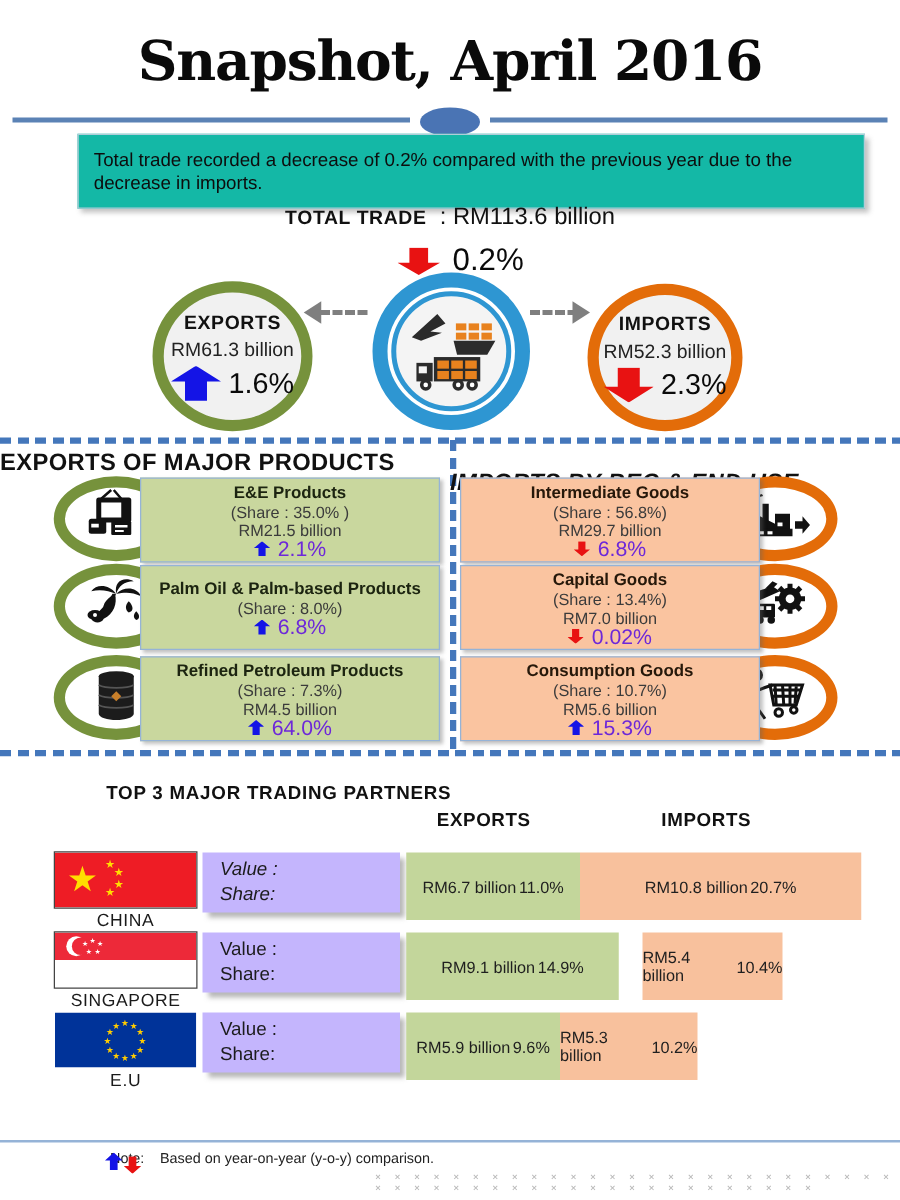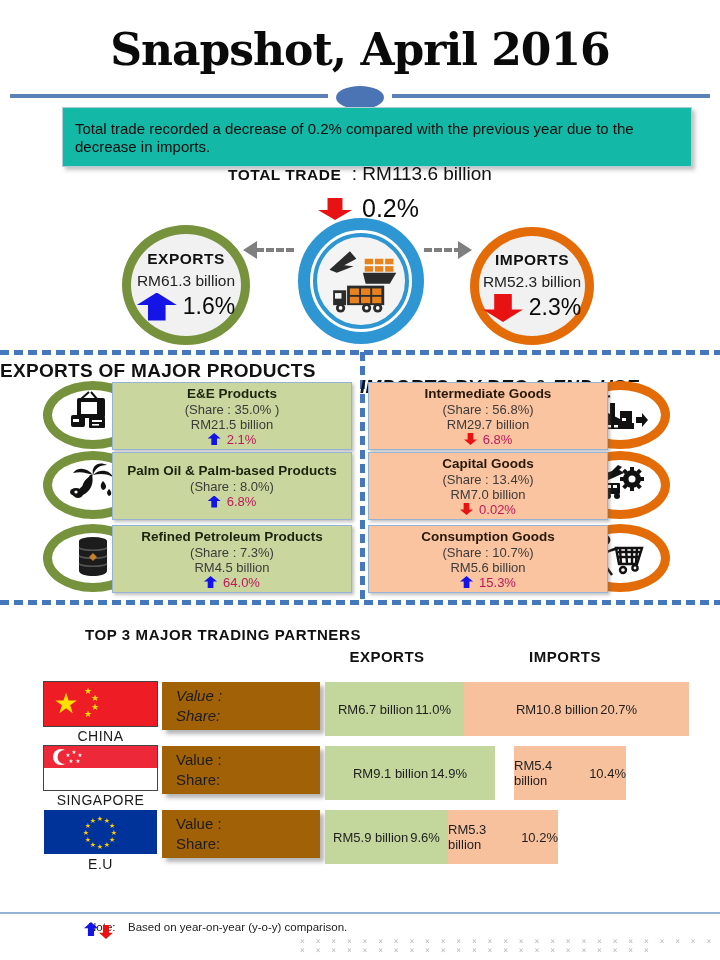--- a/index.html
+++ b/index.html
@@ -65,33 +65,33 @@
   .product-item.right .item-circle{left:570px;}
   .item-box{position:absolute;top:1px;width:218px;height:62px;border:1px solid #95b3d7;
     box-shadow:2px 2px 3px rgba(100,100,100,.4);padding:2px 10px;text-align:center;
     display:flex;flex-direction:column;justify-content:center;}
   .product-item.left .item-box{left:112px;background:#c9d79e;}
   .product-item.right .item-box{left:368px;background:#fac4a0;}
   .item-title{font-weight:bold;font-size:13.5px;color:#1c2410;line-height:16px;}
   .product-item.right .item-title{color:#26180a;}
   .item-share,.item-value{font-size:13px;color:#3b3b3b;line-height:15px;}
   .item-change{display:flex;align-items:center;justify-content:center;gap:6px;line-height:15px;}
-  .item-change-text{font-size:13px;color:#be185d;}
+  .item-change-text{font-size:17px;color:#6d28d9;}
 
   
   .partners-heading{position:absolute;left:85px;top:626px;font-weight:bold;font-size:15px;letter-spacing:.6px;}
   .col-header{position:absolute;top:648px;width:130px;text-align:center;font-weight:bold;font-size:15px;letter-spacing:.5px;}
   #col-exports{left:322px;}
   #col-imports{left:500px;}
   .partner-row{position:absolute;left:0;width:720px;height:62px;}
   .flag{position:absolute;left:44px;top:0;width:113px;height:44px;}
   .flag svg{display:block;}
   .flag.bordered{outline:1px solid #444;}
   .partner-name{position:absolute;left:44px;top:46px;width:113px;text-align:center;font-size:14px;letter-spacing:.5px;color:#1a1a1a;}
-  .value-share-box{position:absolute;left:162px;top:0;width:158px;height:48px;background:#a16207;
+  .value-share-box{position:absolute;left:162px;top:0;width:158px;height:48px;background:#c4b5fd;
     box-shadow:4px 4px 4px rgba(110,110,110,.5);padding:4px 0 0 14px;box-sizing:border-box;}
   .vs-line{font-size:15px;line-height:20px;color:#1c1c1c;}
   .partner-row.first .vs-line{font-style:italic;}
   .bar{position:absolute;top:0;height:54px;display:flex;flex-direction:row;align-items:center;justify-content:center;gap:2px;}
   .bar.export-bar{left:325px;background:#c3d69b;}
   .bar.import-bar{background:#f8c19d;}
   .bar-value,.bar-share{font-size:13px;color:#1f1f1f;}
 
   
   .note-line{position:absolute;left:0;top:912px;width:720px;height:2px;background:#95b3d7;}

